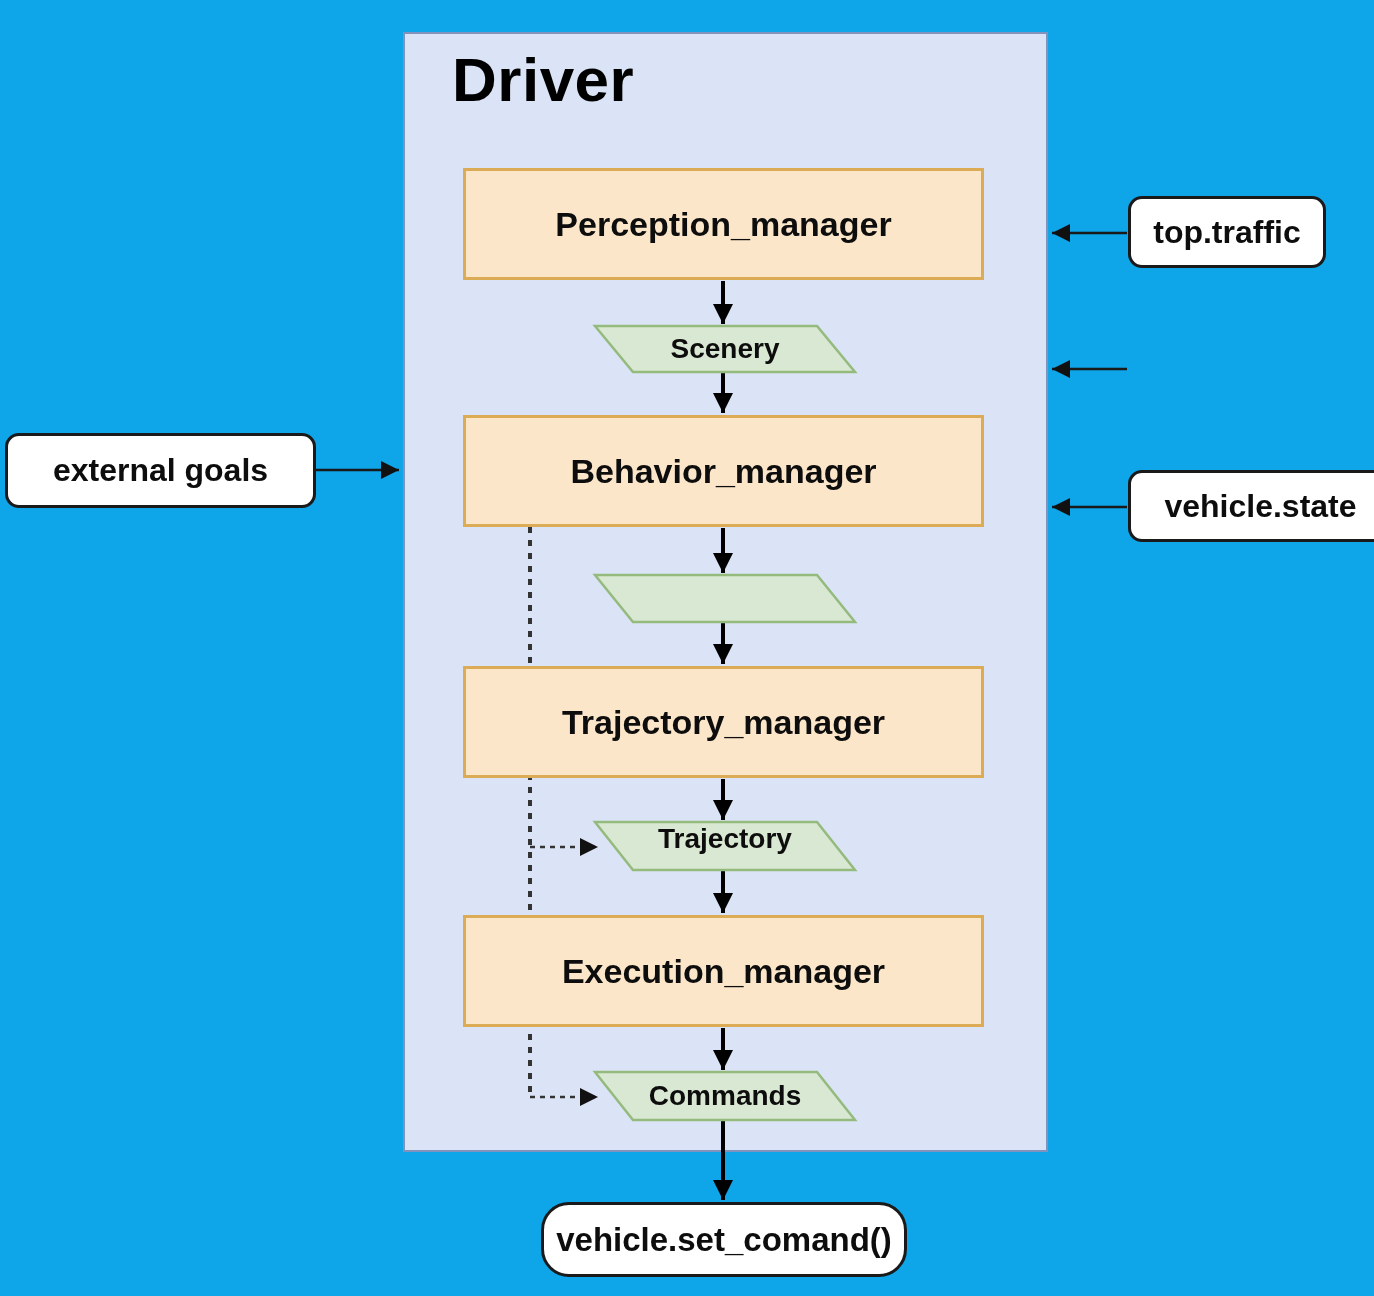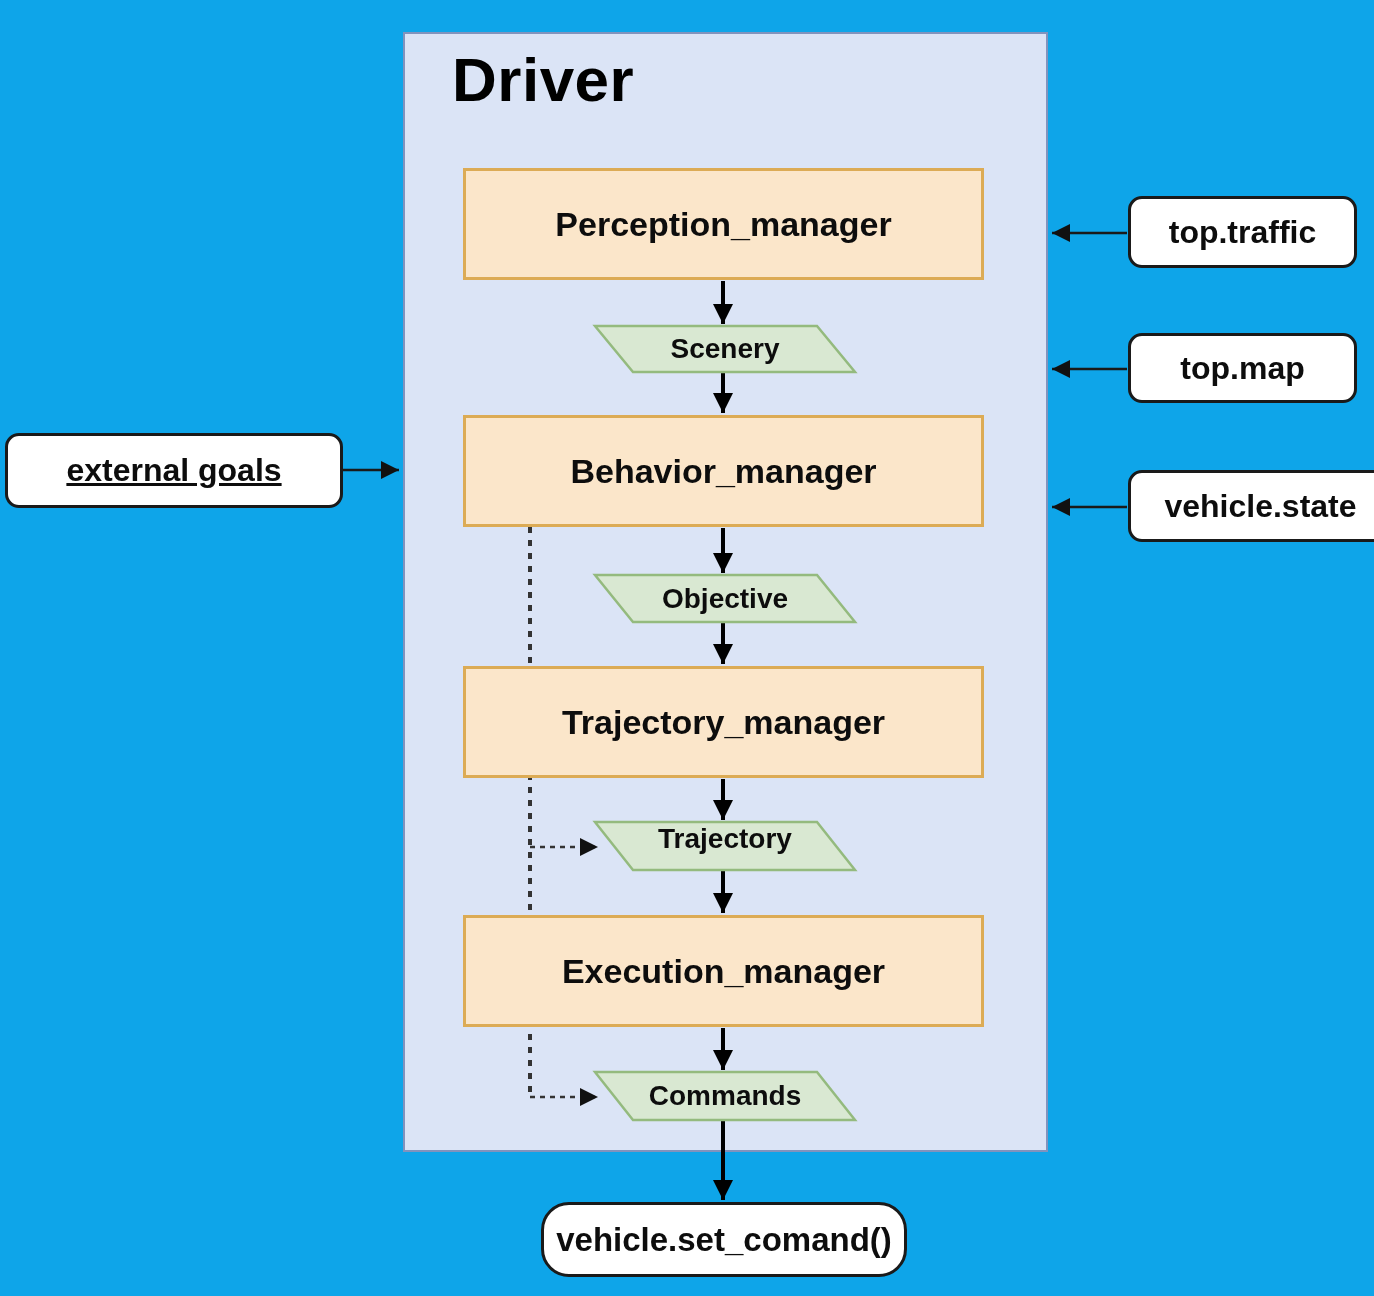--- a/index.html
+++ b/index.html
@@ -49,22 +49,22 @@
   .art-commands{top:1072px;height:48px;}
   
   .io-box{
     background:#ffffff;
     border:3px solid #1a1a1a;
     border-radius:14px;
     display:flex;align-items:center;justify-content:center;
     font-size:32px;font-weight:bold;color:#0d0d0d;
     white-space:nowrap;
   }
-  .io-external-goals{left:5px;top:433px;width:338px;height:75px;text-decoration:underline;}
-  .io-top-traffic{left:1128px;top:196px;width:229px;height:72px;}
+  .io-external-goals{left:5px;top:433px;width:311px;height:75px;}
+  .io-top-traffic{left:1128px;top:196px;width:198px;height:72px;}
   .io-top-map{left:1128px;top:333px;width:229px;height:70px;}
   .io-vehicle-state{left:1128px;top:470px;width:265px;height:72px;}
   .io-set-comand{left:541px;top:1202px;width:366px;height:75px;border-radius:28px;font-size:33px;}
 </style>
 </head>
 <body>
 
 <div id="canvas">
 
   <div class="abs driver-container"></div>
@@ -111,32 +111,28 @@
     <span>Behavior_manager</span>
   </div>
   <div class="abs manager mgr-execution">
     <span>Execution_manager</span>
   </div>
   <div class="abs manager mgr-trajectory">
     <span>Trajectory_manager</span>
   </div>
 
   <div class="abs artifact-label art-scenery">Scenery</div>
-  <div class="abs artifact-label art-objective">Objective</div>
   <div class="abs artifact-label art-trajectory">Trajectory</div>
   <div class="abs artifact-label art-commands">Commands</div>
 
   <div class="abs io-box io-external-goals">
     <span>external goals</span>
   </div>
   <div class="abs io-box io-top-traffic">
     <span>top.traffic</span>
-  </div>
-  <div class="abs io-box io-top-map">
-    <span>top.map</span>
   </div>
   <div class="abs io-box io-vehicle-state">
     <span>vehicle.state</span>
   </div>
   <div class="abs io-box io-set-comand">
     <span>vehicle.set_comand()</span>
   </div>
 
 </div>
 

